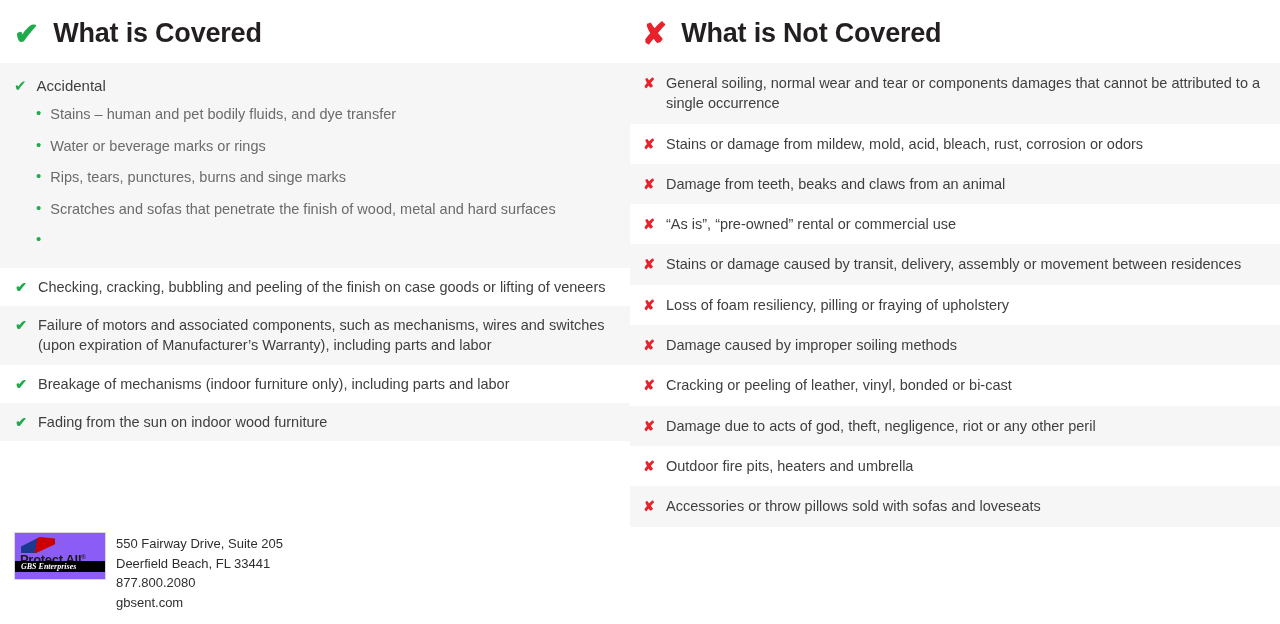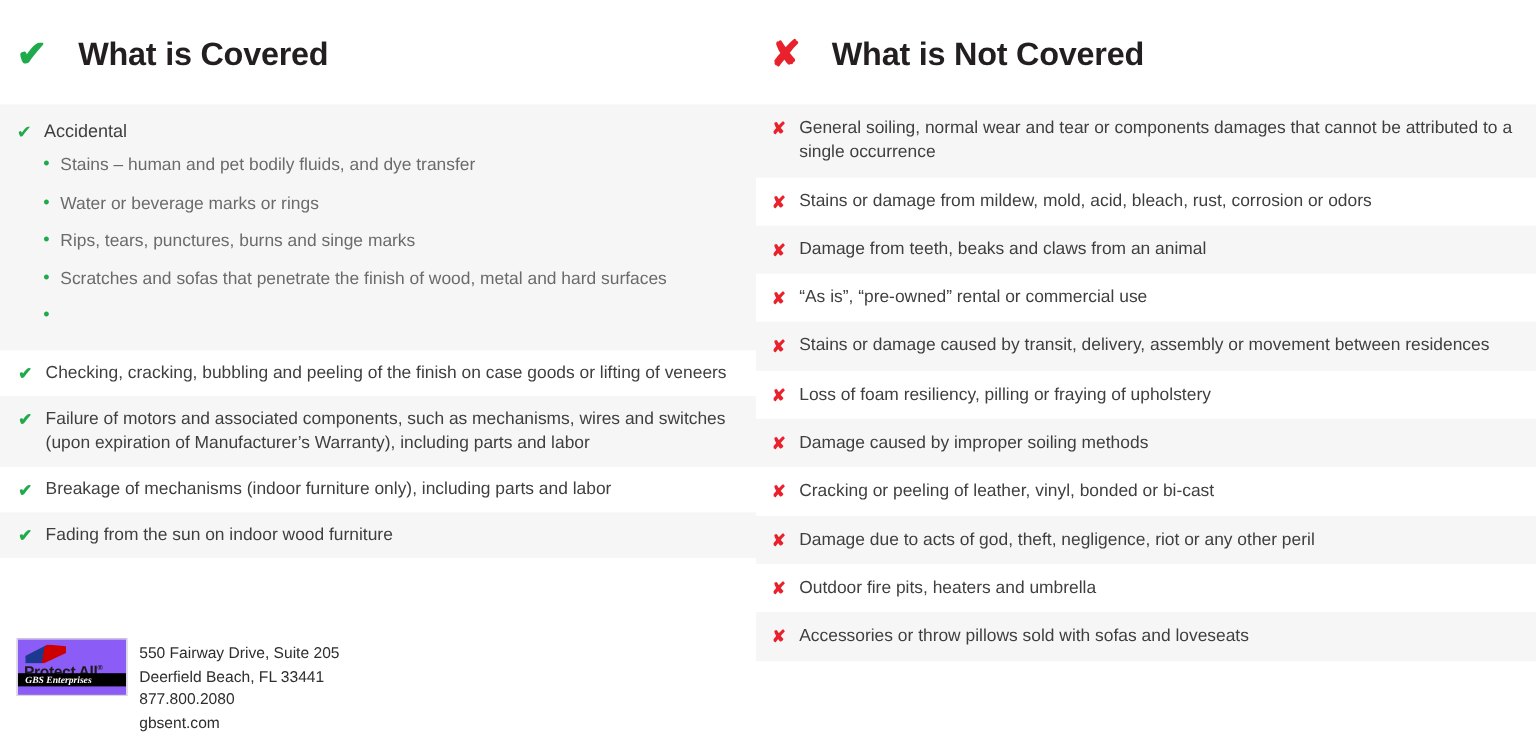--- a/index.html
+++ b/index.html
@@ -39,21 +39,21 @@
     padding: 18px 0 14px 14px;
   }
   .heading .mark {
     font-size: 30px;
     line-height: 1;
     font-weight: bold;
   }
   .mark-check { color: #1faa4b; }
   .mark-x { color: #e8212c; }
   .heading h1 {
-    margin: 12px;
+    margin: 0;
     font-size: 27px;
     font-weight: bold;
     color: #231f20;
     letter-spacing: -0.2px;
   }
   .col-right .heading { padding-left: 12px; }
 
   
   .rows { width: 100%; }
   .row {

